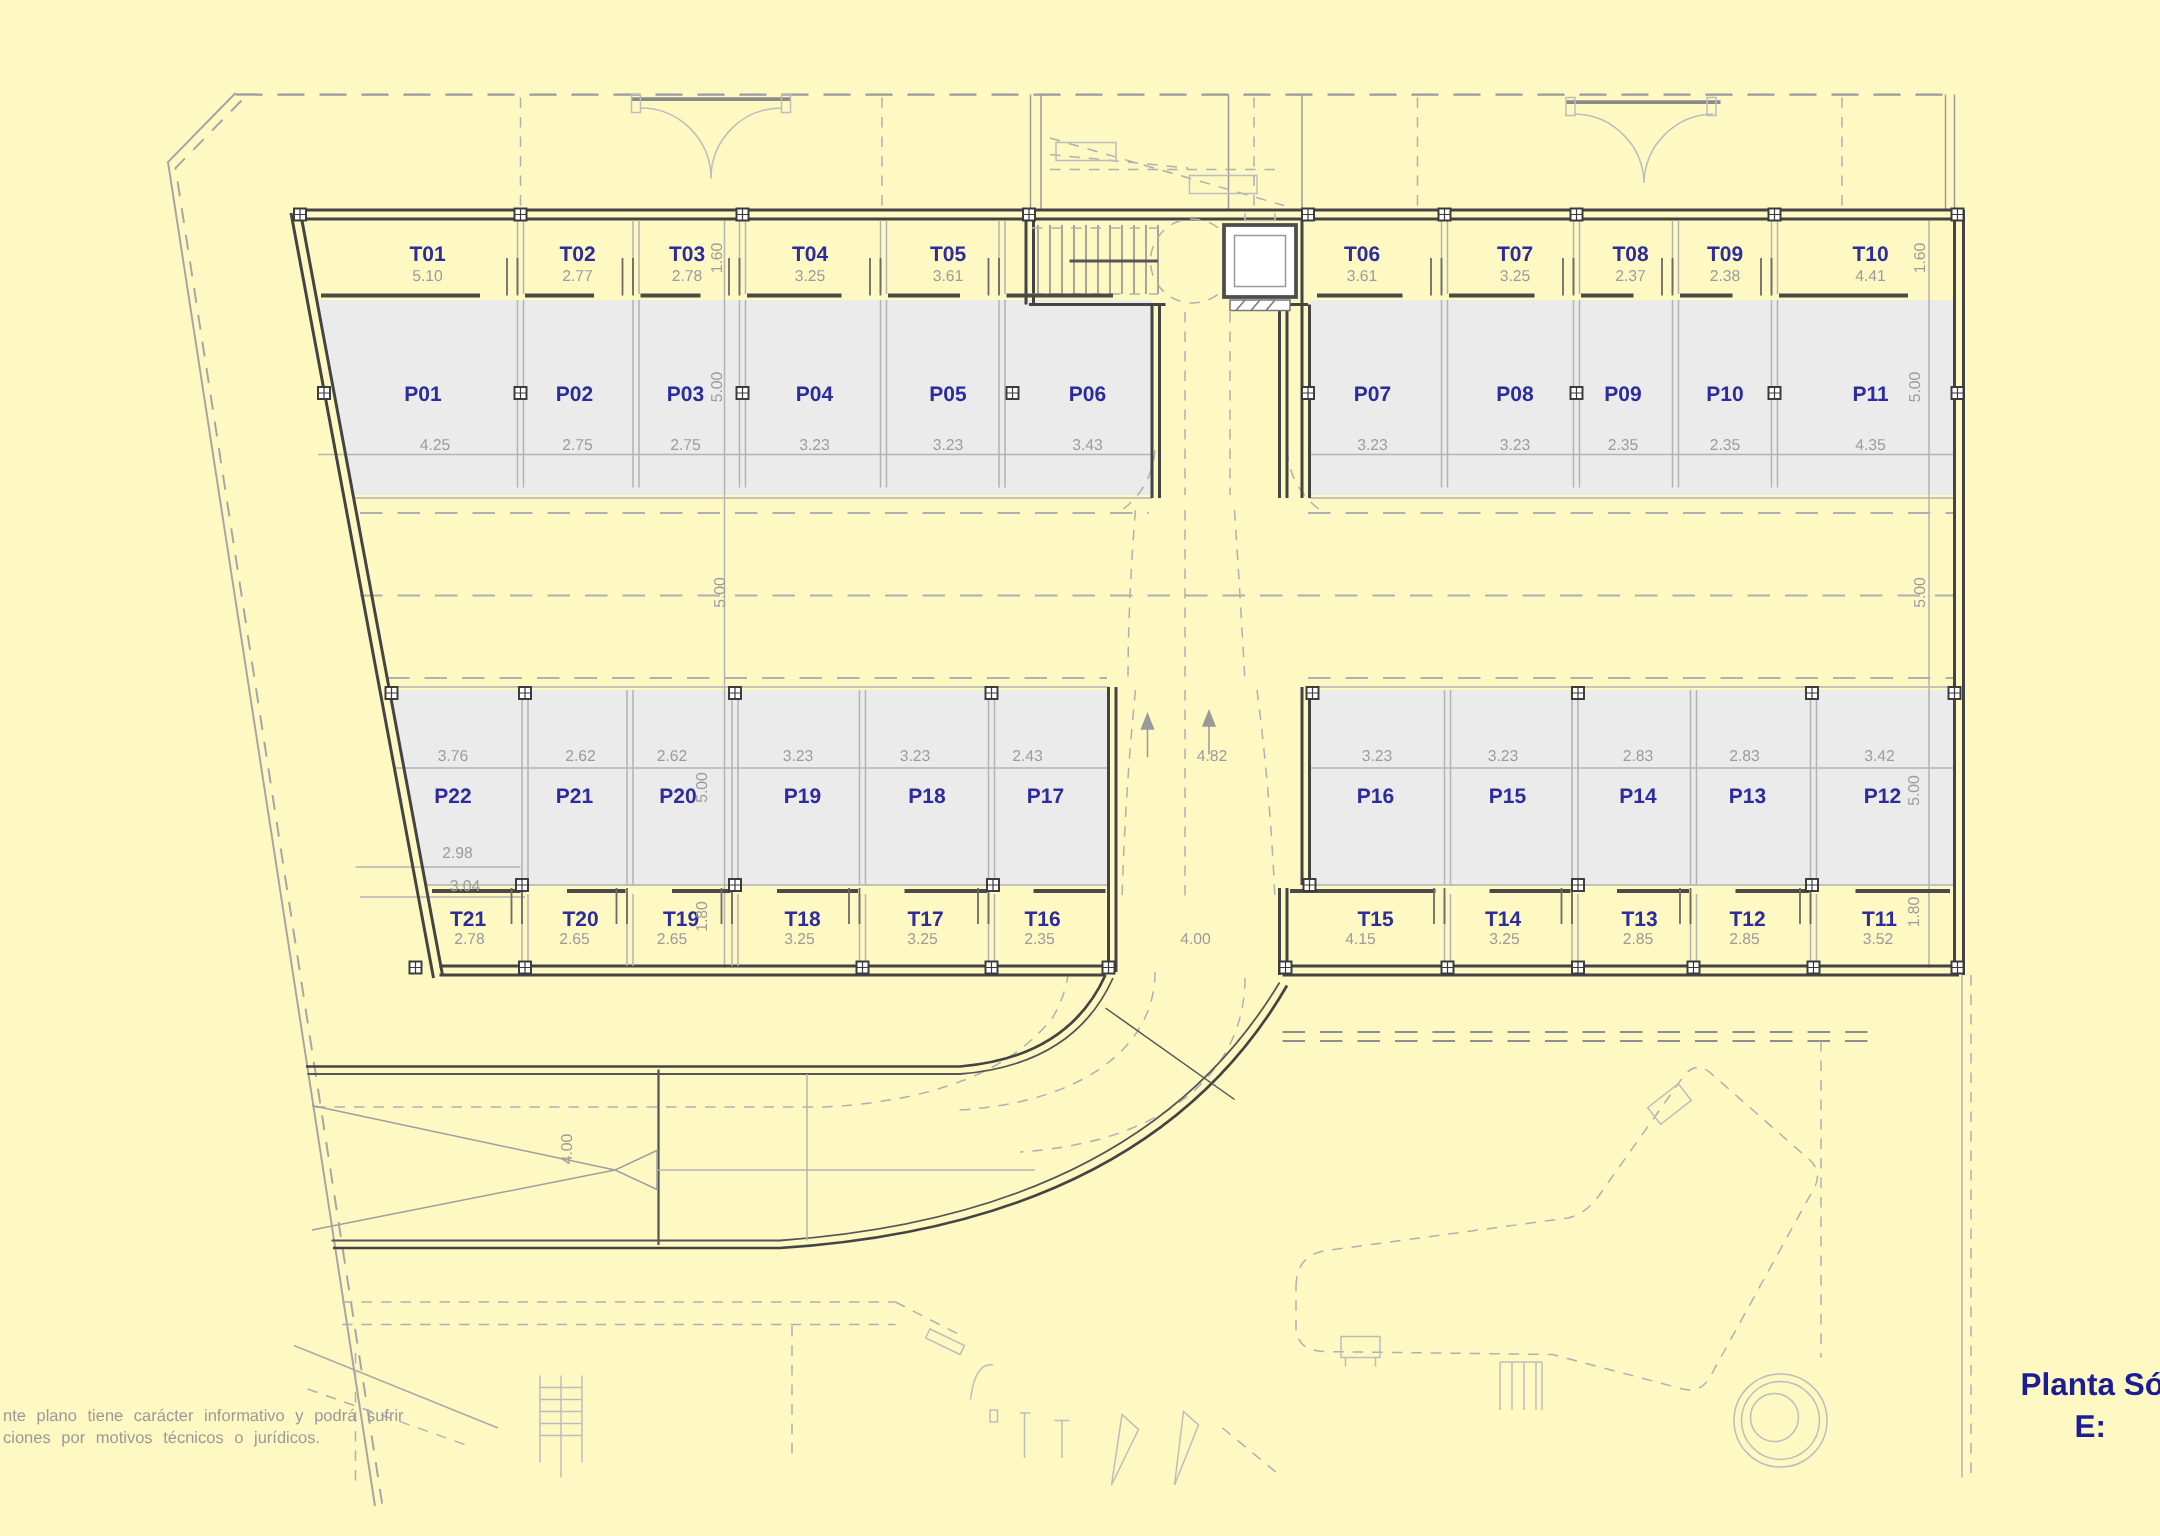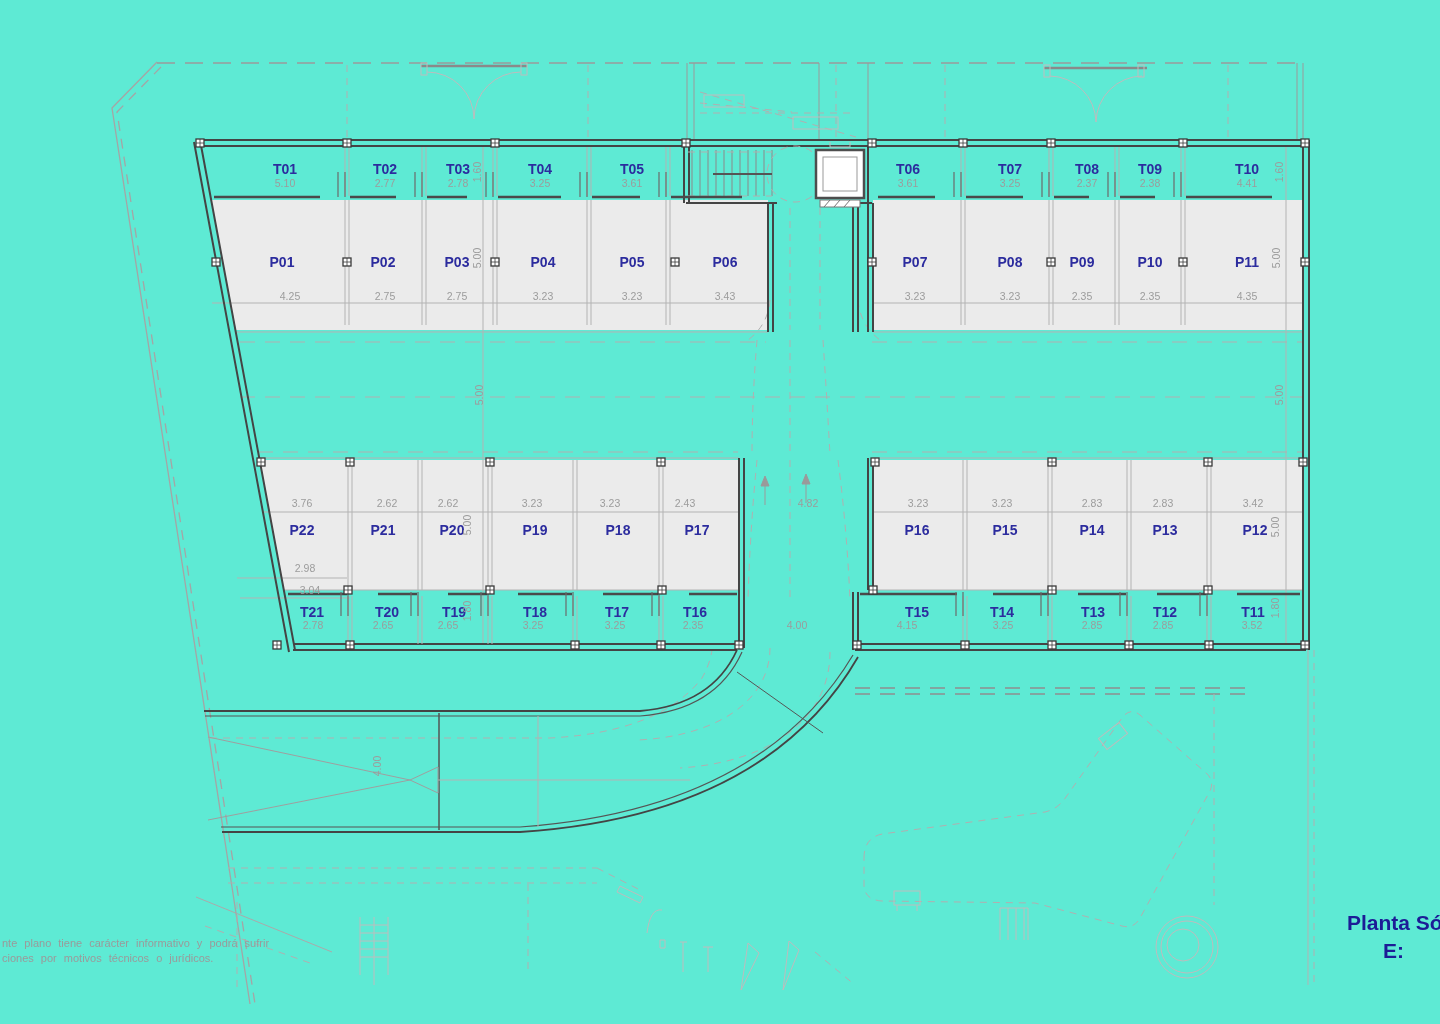--- a/index.html
+++ b/index.html
@@ -1,16 +1,16 @@
 <!DOCTYPE html>
 <html><head>
 <meta charset="utf-8">
 <style>
   html,body{margin:0;padding:0;background:#ffffff;}
-  .stage{position:relative;width:1440px;height:1024px;background:#5eead4;overflow:hidden;}
+  .stage{position:relative;width:1440px;height:1024px;background:#fef9c3;overflow:hidden;}
   svg{position:absolute;left:0;top:0;}
   text{font-family:"Liberation Sans",sans-serif;}
   .lbl{fill:#2c2c9e;font-weight:bold;font-size:14px;text-anchor:middle;}
   .dim{fill:#9c9c9c;font-size:10.5px;text-anchor:middle;}
   .title{fill:#1c1c96;font-weight:bold;font-size:21px;}
   .disc{fill:#9a9a9a;font-size:11px;word-spacing:4px;}
   .wall{stroke:#444;fill:none;}
   .wall2{stroke:#555;fill:none;}
   .thin{stroke:#b3b3b3;stroke-width:1;fill:none;}
   .deco{stroke:#bdbdbd;stroke-width:1;fill:none;}

